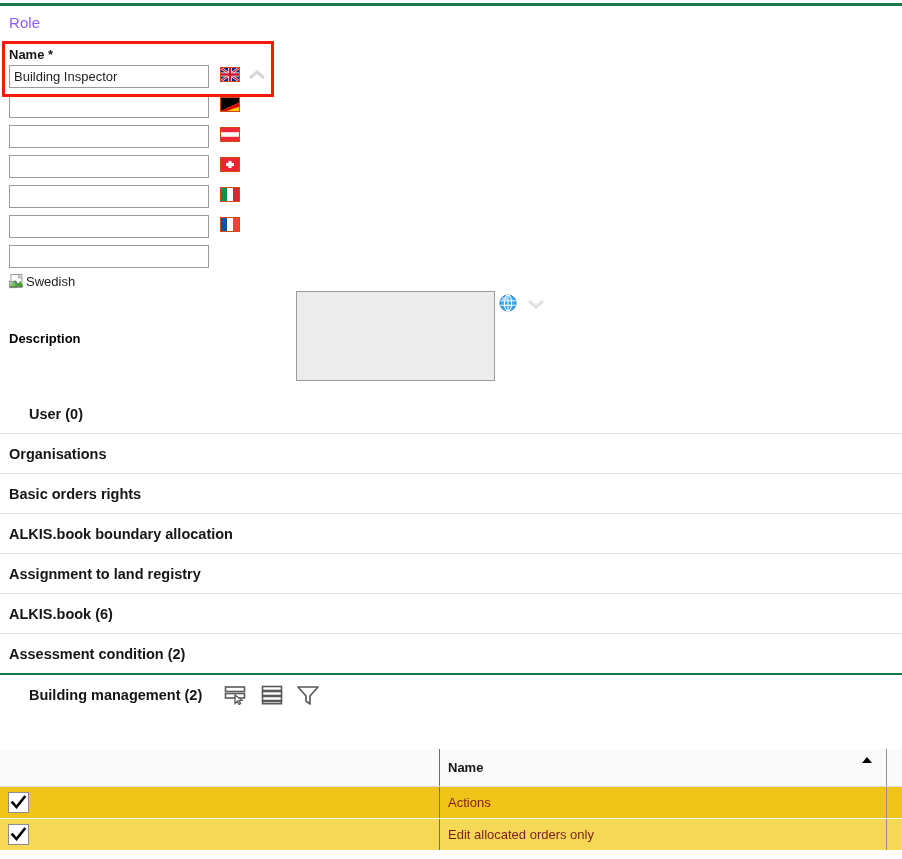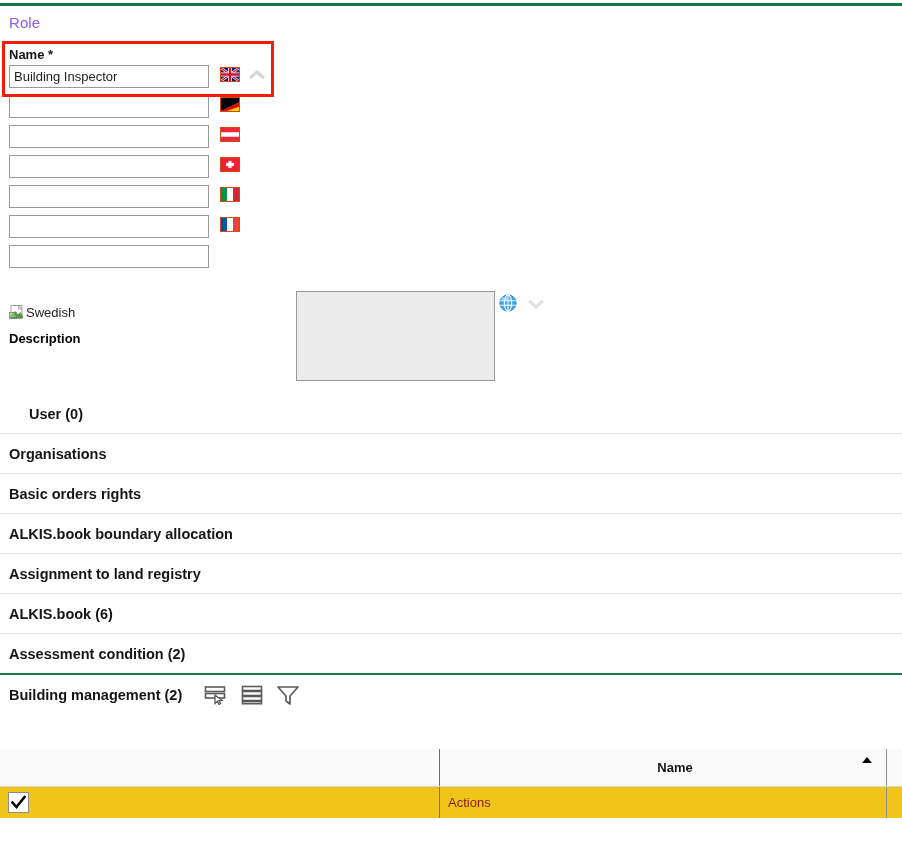--- a/index.html
+++ b/index.html
@@ -94,21 +94,20 @@
     opacity: .35;
   }
 
   
   .broken-img-row {
     position: absolute;
     left: 9px; top: 273px;
     display: flex;
     align-items: center;
     gap: 1px;
-    margin-top: 31px;
   }
   .broken-img-icon {
     width: 16px; height: 16px;
     display: block;
   }
   .broken-img-alt {
     font-size: 13px;
     color: #222;
   }
 
@@ -160,20 +159,21 @@
   }
   .section-item:first-child { border-top: none; padding-left: 20px; }
   .section-item .label {
     padding-left: 9px;
     font-size: 14.5px;
     font-weight: bold;
     color: #151515;
   }
   .section-item.green-top {
     border-top: 2px solid #15784a;
+    padding-left: 20px;
   }
 
   
   .sec-toolbar {
     display: flex;
     align-items: center;
     gap: 13px;
     margin-left: 22px;
   }
   .sec-toolbar svg { display: block; }
@@ -195,21 +195,20 @@
     width: 440px;
     box-sizing: border-box;
     border-right: 1px solid #6f6f6f;
   }
   .col-name {
     flex: 1;
     box-sizing: border-box;
     display: flex;
     align-items: center;
     position: relative;
-    justify-content: center;
   }
   .col-name .hdr-text {
     padding-left: 8px;
     font-size: 13px;
     font-weight: bold;
     color: #151515;
   }
   .sort-arrow {
     position: absolute;
     right: 30px;
@@ -459,16 +458,27 @@
       <span class="chk">
         <svg viewBox="0 0 17 17">
             <path d="M2.5 8.5 L6.5 13 L14.5 3" fill="none" stroke="#000" stroke-width="2.6" stroke-linecap="square"></path>
           </svg>
       </span>
     </div>
     <div class="cell-name">Actions</div>
     <div class="row-scroll"></div>
   </div>
 
+  <div class="grid-row" style="background:#f5d855;">
+    <div class="cell-check">
+      <span class="chk">
+        <svg viewBox="0 0 17 17">
+            <path d="M2.5 8.5 L6.5 13 L14.5 3" fill="none" stroke="#000" stroke-width="2.6" stroke-linecap="square"></path>
+          </svg>
+      </span>
+    </div>
+    <div class="cell-name">Edit allocated orders only</div>
+    <div class="row-scroll"></div>
+  </div>
 
 </div>
 
 <div class="red-box"></div>
 
 </body></html>

